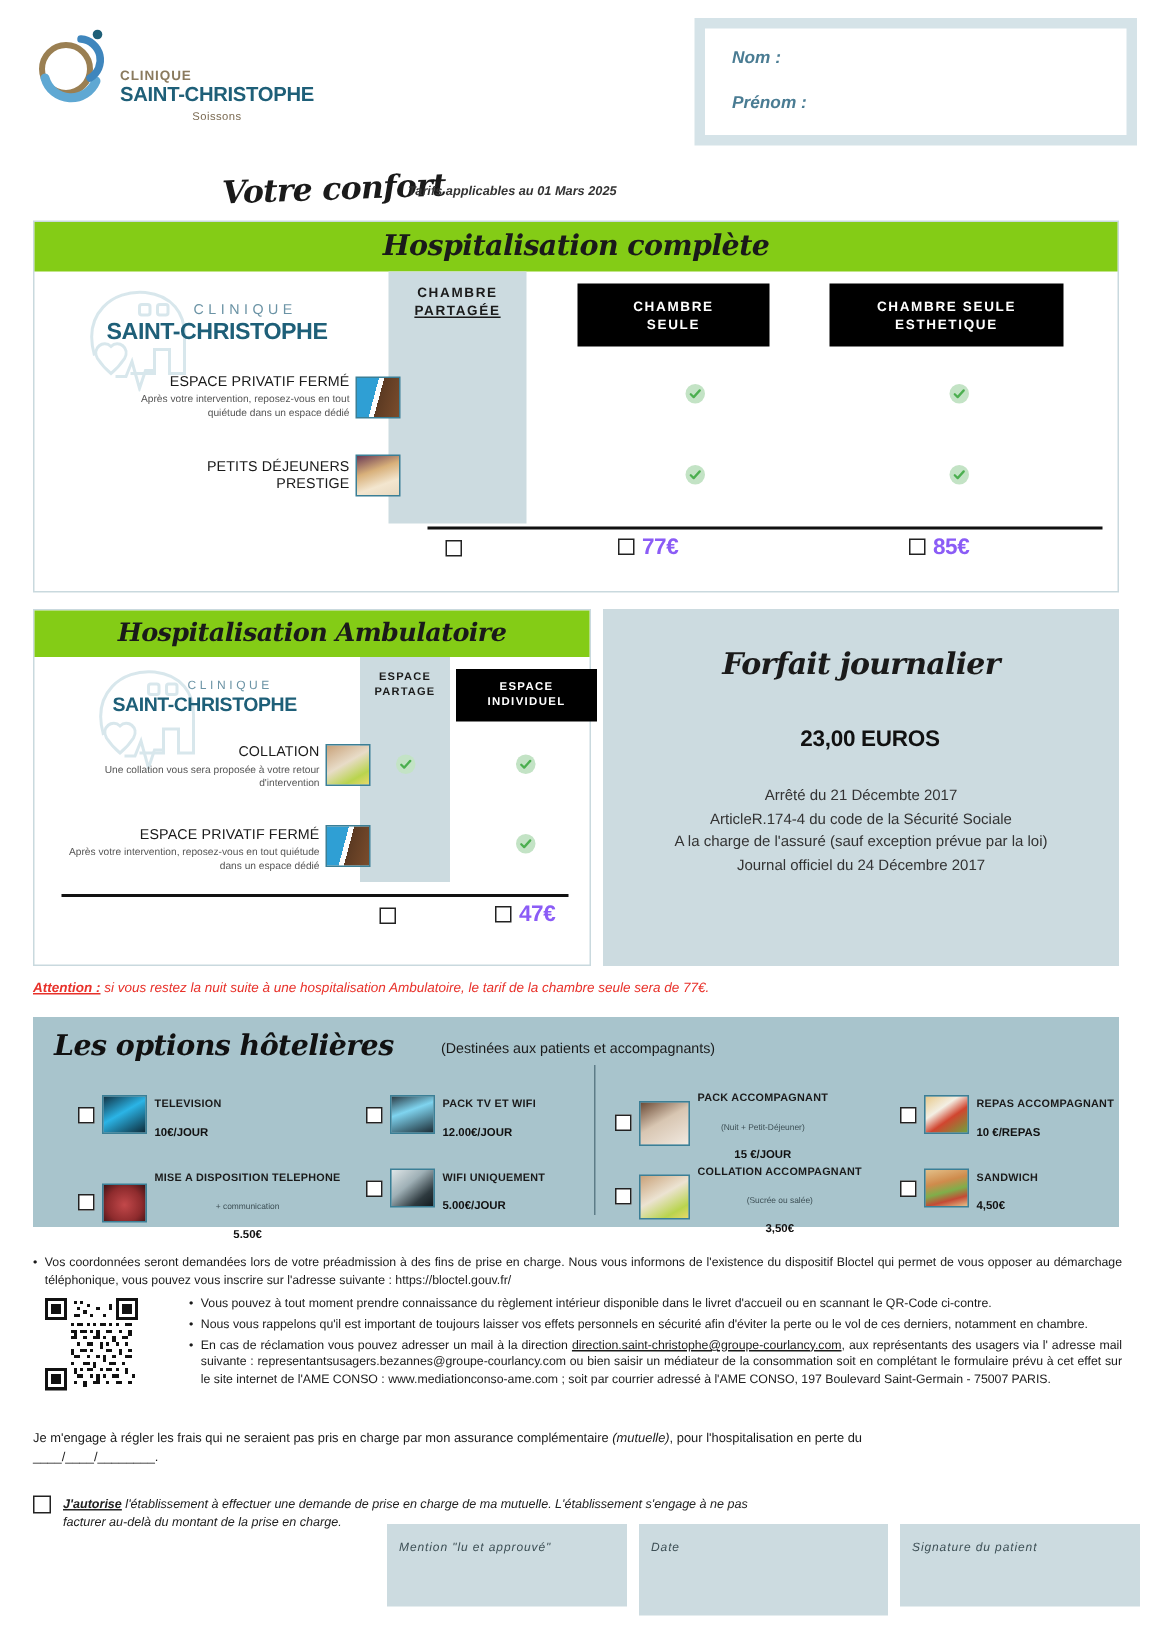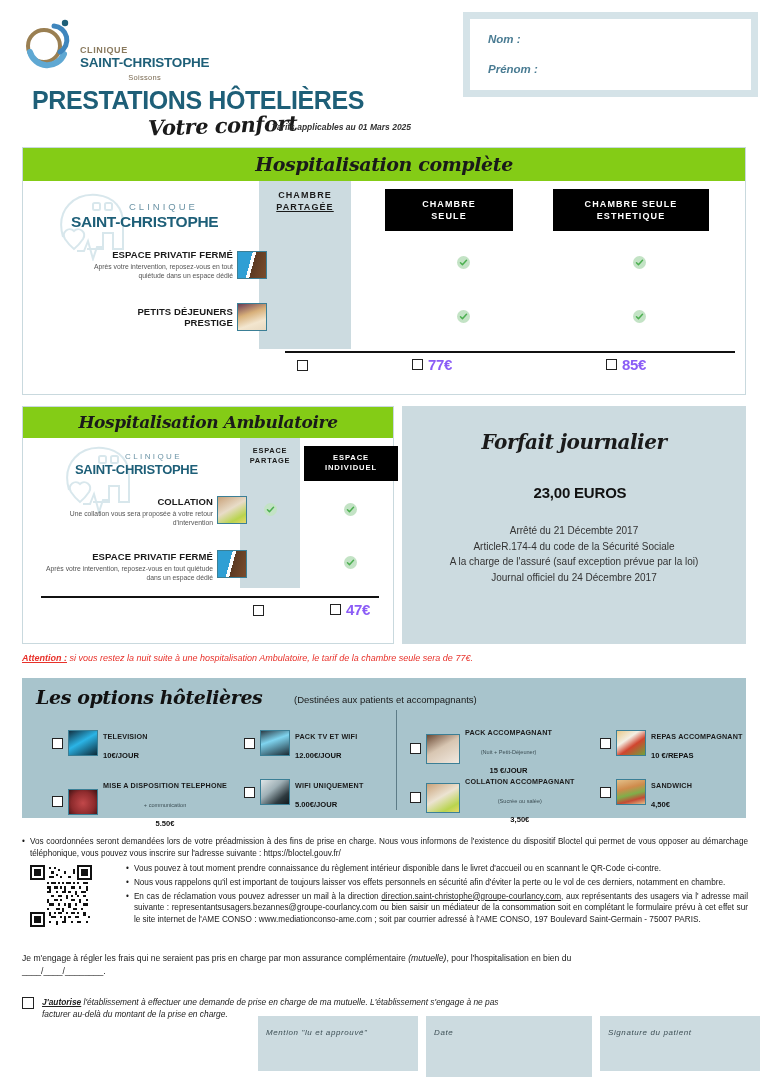--- a/index.html
+++ b/index.html
@@ -108,21 +108,21 @@
     line-height: 1.35; letter-spacing: 1.1px;
   }
   .col-hdr.light { color: #1a1a1a; }
   .col-hdr.dark {
     background: #000; color: #fff; padding: 9px 4px;
   }
   .u { text-decoration: underline; }
 
   .svc-row { position: absolute; }
   .svc-title {
-    font-size: 9.5px; font-weight: 700; color: #1a1a1a;
+    font-size: 9.5px; font-weight: 400; color: #1a1a1a;
     text-align: right; letter-spacing: 0.1px; margin-left: 19px;
   }
   .svc-desc {
     font-size: 6.8px; color: #555; text-align: right;
     line-height: 1.35; margin-top: 2px;
   }
   .thumb {
     border: 1.5px solid #3b7f96;
     background-size: cover; background-position: center;
   }
@@ -262,21 +262,20 @@
       <path d="M34 10 a14 14 0 0 1 6 26" fill="none" stroke="#3f86bd" stroke-width="5" stroke-linecap="round"></path>
       <circle cx="45" cy="7" r="3.2" fill="#1e5f78"></circle>
     </svg>
     <div class="logo-text">
       <div class="logo-clinique">CLINIQUE</div>
       <div class="logo-name">SAINT-CHRISTOPHE</div>
       <div class="logo-city">Soissons</div>
     </div>
   </div>
 
-  <div class="title-main">PRESTATIONS HÔTELIÈRES</div>
   <div class="title-script">Votre confort</div>
   <div class="title-tarif">Tarifs applicables au 01 Mars 2025</div>
 
   <div class="name-box">
     <div class="name-box-inner">
       <div class="name-field">Nom :</div>
       <div class="name-field">Prénom :</div>
     </div>
   </div>
 </div>
@@ -643,21 +642,21 @@
       <p>Nous vous rappelons qu'il est important de toujours laisser vos effets personnels en sécurité afin d'éviter la perte ou le vol de ces derniers, notamment en chambre.</p>
     </div>
     <div class="li">
       <span class="bu">•</span>
       <p><span>En cas de réclamation vous pouvez adresser un mail à la direction </span><span class="lnk">direction.saint-christophe@groupe-courlancy.com</span><span>, aux représentants des usagers via  l' adresse mail suivante : representantsusagers.bezannes@groupe-courlancy.com ou bien saisir un médiateur de la consommation soit en complétant le formulaire prévu à cet effet sur le site internet de l'AME CONSO : www.mediationconso-ame.com ; soit par courrier adressé à l'AME CONSO, 197 Boulevard Saint-Germain - 75007 PARIS.</span></p>
     </div>
   </div>
 </div>
 
 <div class="engage">
-  <span>Je m'engage à régler les frais qui ne seraient pas pris en charge par mon assurance complémentaire </span><i>(mutuelle)</i><span>, pour l'hospitalisation en bien du</span>
+  <span>Je m'engage à régler les frais qui ne seraient pas pris en charge par mon assurance complémentaire </span><i>(mutuelle)</i><span>, pour l'hospitalisation en perte du</span>
   <div class="blanks">____/____/________.</div>
 </div>
 
 <div class="authorize">
   <span class="sq"></span>
   <p><b>J'autorise</b><span> l'établissement à effectuer une demande de prise en charge de ma mutuelle. L'établissement s'engage à ne pas facturer au-delà du montant de la prise en charge.</span></p>
 </div>
 
 <div class="sign-row">
   <div class="sign-box sb1">

